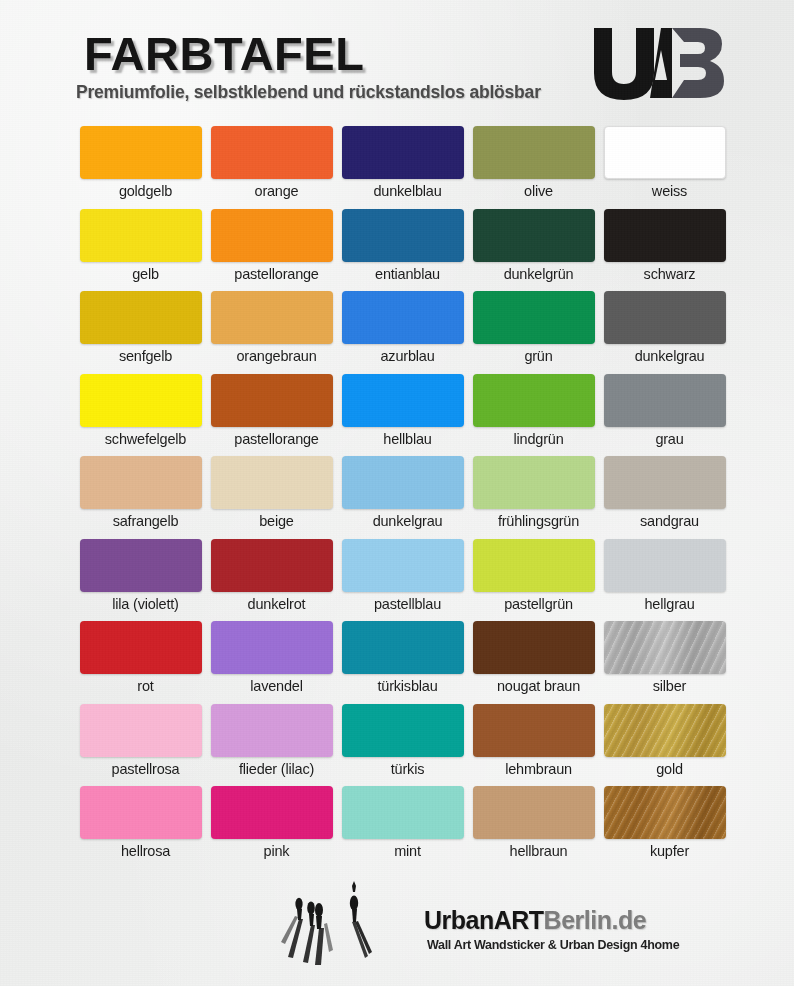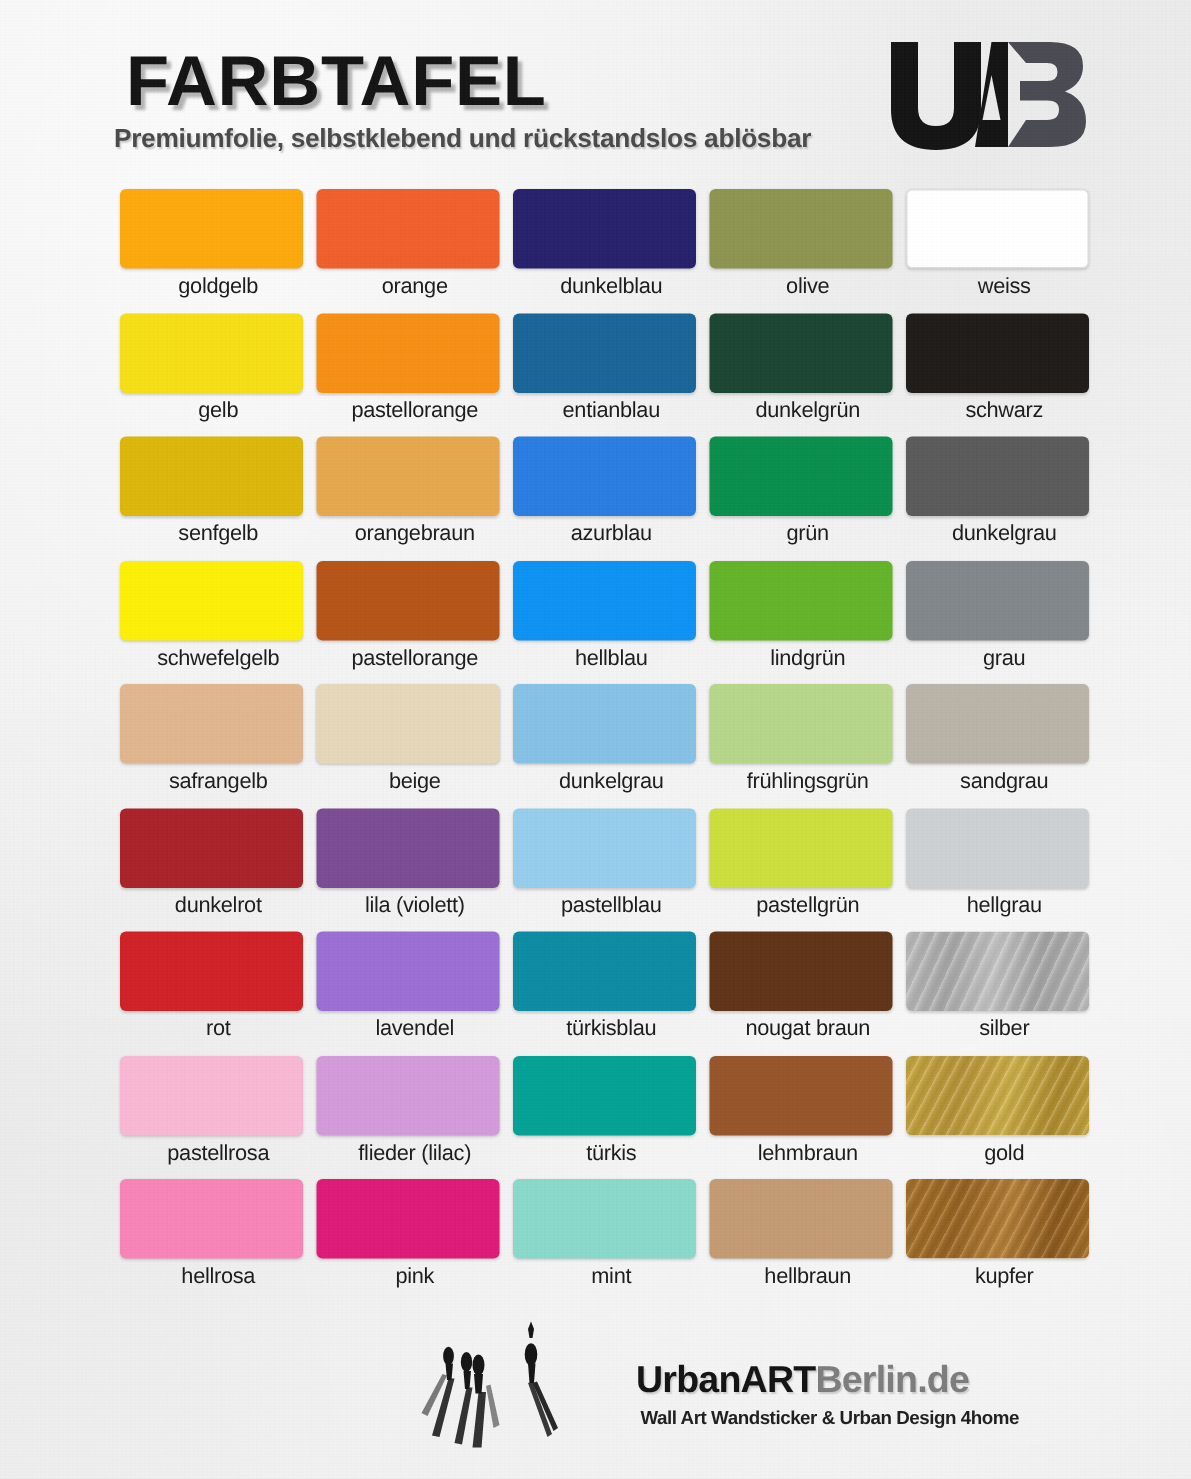--- a/index.html
+++ b/index.html
@@ -315,26 +315,26 @@
         <div class="label">frühlingsgrün</div>
       </div>
       <div class="cell">
         <div class="swatch" style="background:#bab3a8"></div>
         <div class="label">sandgrau</div>
       </div>
     </div>
 
     <div class="row">
       <div class="cell">
+        <div class="swatch" style="background:#7b4b93"></div>
+        <div class="label">lila (violett)</div>
+      </div>
+      <div class="cell">
         <div class="swatch" style="background:#a92329"></div>
         <div class="label">dunkelrot</div>
-      </div>
-      <div class="cell">
-        <div class="swatch" style="background:#7b4b93"></div>
-        <div class="label">lila (violett)</div>
       </div>
       <div class="cell">
         <div class="swatch" style="background:#95cdec"></div>
         <div class="label">pastellblau</div>
       </div>
       <div class="cell">
         <div class="swatch" style="background:#cbde3c"></div>
         <div class="label">pastellgrün</div>
       </div>
       <div class="cell">

